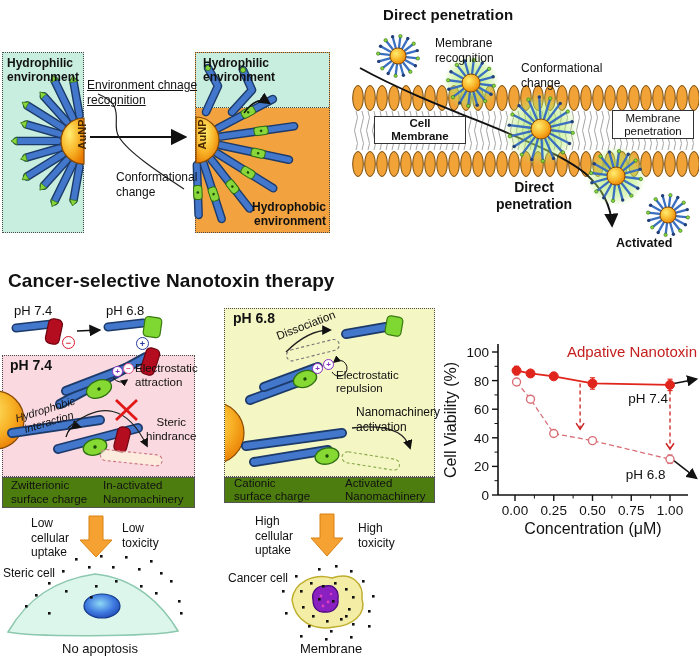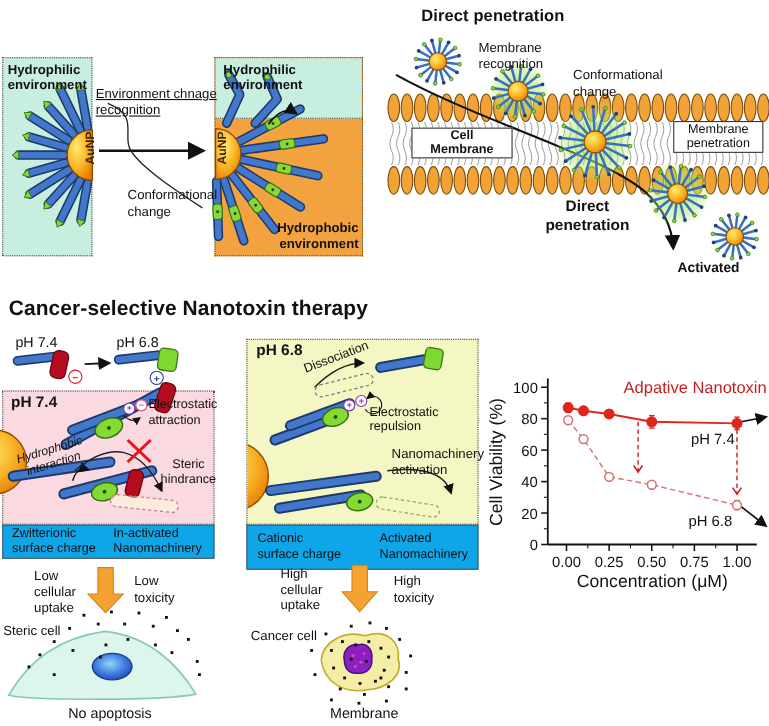--- a/index.html
+++ b/index.html
@@ -1,20 +1,20 @@
 <!DOCTYPE html>
 <html><head>
 <meta charset="utf-8">
 <style>
   html,body{margin:0;padding:0;background:#fff;}
   #root{position:relative;width:699px;height:660px;background:#fff;overflow:hidden;
         font-family:"Liberation Sans",sans-serif;color:#111;}
   .abs{position:absolute;}
   .panel{position:absolute;border:1.6px dotted #4a4a4a;box-sizing:border-box;z-index:1;}
-  .capbox{position:absolute;background:#0ea5e9;border:1.3px solid #555;box-sizing:border-box;z-index:1;
+  .capbox{position:absolute;background:#4d7c0f;border:1.3px solid #555;box-sizing:border-box;z-index:1;
           display:flex;align-items:center;}
   .capbox span{white-space:pre-line;line-height:13.5px;font-size:11.5px;}
   .membox{position:absolute;background:#fff;border:1.2px solid #333;box-sizing:border-box;z-index:3;
           display:flex;align-items:center;justify-content:center;text-align:center;
           white-space:pre-line;font-size:11.5px;line-height:13px;}
   .lbl{position:absolute;white-space:pre-line;z-index:4;line-height:15px;font-size:12px;}
   .b{font-weight:bold;}
   .title{font-size:15px;font-weight:bold;line-height:19px;letter-spacing:.1px;}
   svg#art{position:absolute;left:0;top:0;z-index:2;}
   .charge{position:absolute;z-index:4;border-radius:50%;background:#fff;
@@ -32,21 +32,21 @@
   </div>
   <div class="panel" style="left:2px;top:355px;width:193px;height:122px;background:#fbd9e0;"></div>
   <div class="panel" style="left:224px;top:308px;width:211px;height:169px;background:#f4f6c3;"></div>
 
   <div class="capbox" style="left:2px;top:477px;width:193px;height:31px;">
     <span class="abs" style="left:8px;">Zwitterionic
 surface charge</span>
     <span class="abs" style="left:100px;">In-activated
 Nanomachinery</span>
   </div>
-  <div class="capbox" style="left:224px;top:477px;width:211px;height:41px;text-decoration:underline;">
+  <div class="capbox" style="left:224px;top:477px;width:211px;height:26px;text-decoration:underline;">
     <span class="abs" style="left:9px;">Cationic
 surface charge</span>
     <span class="abs" style="left:120px;">Activated
 Nanomachinery</span>
   </div>
 
   <svg id="art" width="699" height="660">
     <defs>
       <radialGradient id="gGold" cx="38%" cy="35%" r="75%">
         <stop offset="0%" stop-color="#ffec70"></stop>

